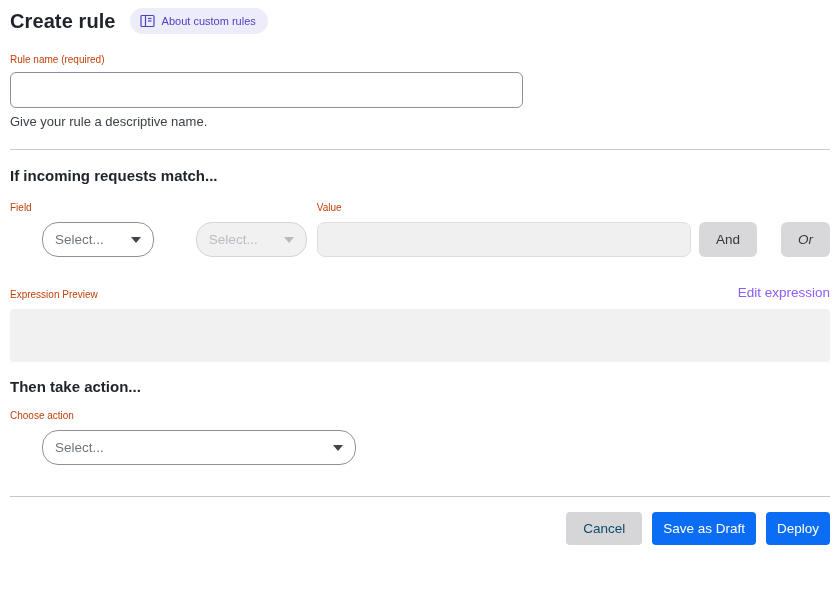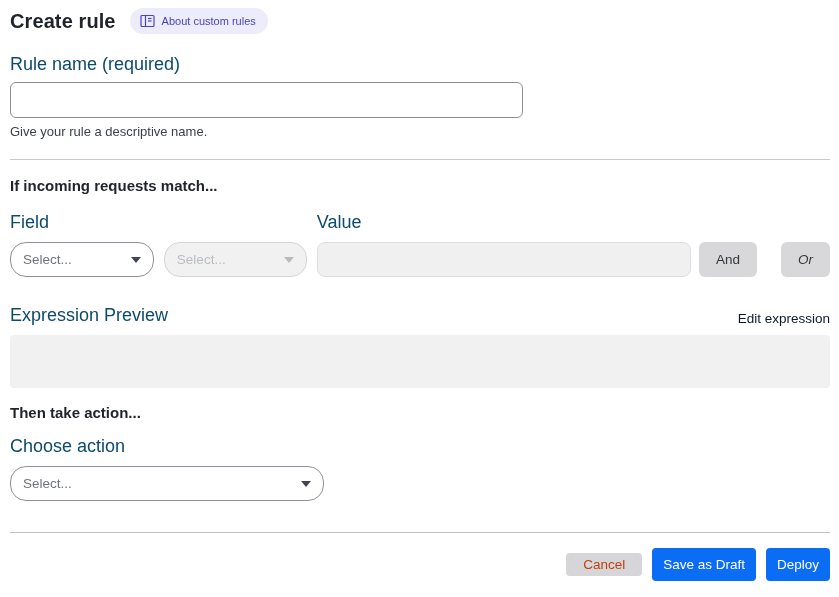--- a/index.html
+++ b/index.html
@@ -18,21 +18,21 @@
   .badge {
     display: inline-flex; align-items: center; gap: 7px;
     background: #edecfa; color: #4a43c4;
     font-size: 11px; line-height: 1;
     padding: 6px 12px 6px 10px; border-radius: 14px;
     cursor: pointer; text-decoration: none;
   }
   .badge svg { display: block; }
 
   
-  .field-label { font-size: 18px; color: #0c4a6e; }
+  .field-label { font-size: 10px; color: #c2410c; }
   .helper { font-size: 13px; color: #3c414a; margin-top: 6px; }
 
   
   .rule-name-label { margin-top: 20px; }
   .text-input {
     display: block; margin-top: 7px;
     width: 513px; height: 36px;
     border: 1px solid #8b9097; border-radius: 6px;
     font-family: "Liberation Sans", sans-serif;
     font-size: 14px; padding: 0 12px; color: #21252e;
@@ -49,21 +49,21 @@
   .col { display: flex; flex-direction: column; }
   .col .field-label { margin-bottom: 9px; }
   .col-field { width: 148px; margin-right: 10px; }
   .col-operator { width: 147px; margin-right: 10px; }
   .col-value { width: 385px; margin-right: 8px; }
 
   .select {
     height: 35px; border-radius: 16px;
     display: flex; align-items: center; justify-content: space-between;
     padding: 0 12px; font-size: 13.5px; cursor: pointer;
-    background: #ffffff; border: 1px solid #8d929a; color: #6f747c;
+    background: #ffffff; border: 1px solid #8d929a; color: #6f747c; margin-left: 32px;
   }
   .select .caret {
     width: 0; height: 0;
     border-left: 5px solid transparent; border-right: 5px solid transparent;
     border-top: 6px solid #41464e;
   }
   .select.disabled {
     background: #f1f1f2; border-color: #d3d5d8; color: #b9bcc1; cursor: default;
   }
   .select.disabled .caret { border-top-color: #b7babf; }
@@ -80,34 +80,34 @@
     font-size: 13.5px; border: none; cursor: pointer; line-height: 1;
   }
   .btn-gray-sm {
     height: 35px; padding: 0 17px; border-radius: 6px;
     background: #d8d8da; color: #33373e;
   }
   .btn-or { margin-left: 24px; font-style: italic; }
 
   
   .expr-row { display: flex; justify-content: space-between; align-items: flex-end; margin-top: 28px; }
-  .link { font-size: 13.5px; color: #0f172a; text-decoration: none; cursor: pointer; }
+  .link { font-size: 13.5px; color: #8b5cf6; text-decoration: none; cursor: pointer; }
   .preview-box {
     margin-top: 9px; height: 53px; width: 820px;
     background: #f1f1f1; border-radius: 4px;
   }
 
   
   .action-heading { margin-top: 16px; }
   .choose-label { margin-top: 15px; }
   .action-select { width: 314px; margin-top: 9px; }
 
   
   .footer { display: flex; justify-content: flex-end; align-items: center; gap: 10px; margin-top: 15px; }
-  .btn-cancel { height: 23px; padding: 0 17px; border-radius: 4px; background: #d6d6d8; color: #c2410c; }
+  .btn-cancel { height: 33px; padding: 0 17px; border-radius: 4px; background: #d6d6d8; color: #0c4a6e; }
   .btn-primary { height: 33px; padding: 0 11px; border-radius: 4px; background: #0b6cf4; color: #ffffff; }
 </style>
 </head>
 <body>
 
 <div class="page">
 
   <div class="header">
     <h1 class="title">Create rule</h1>
     <a class="badge">

